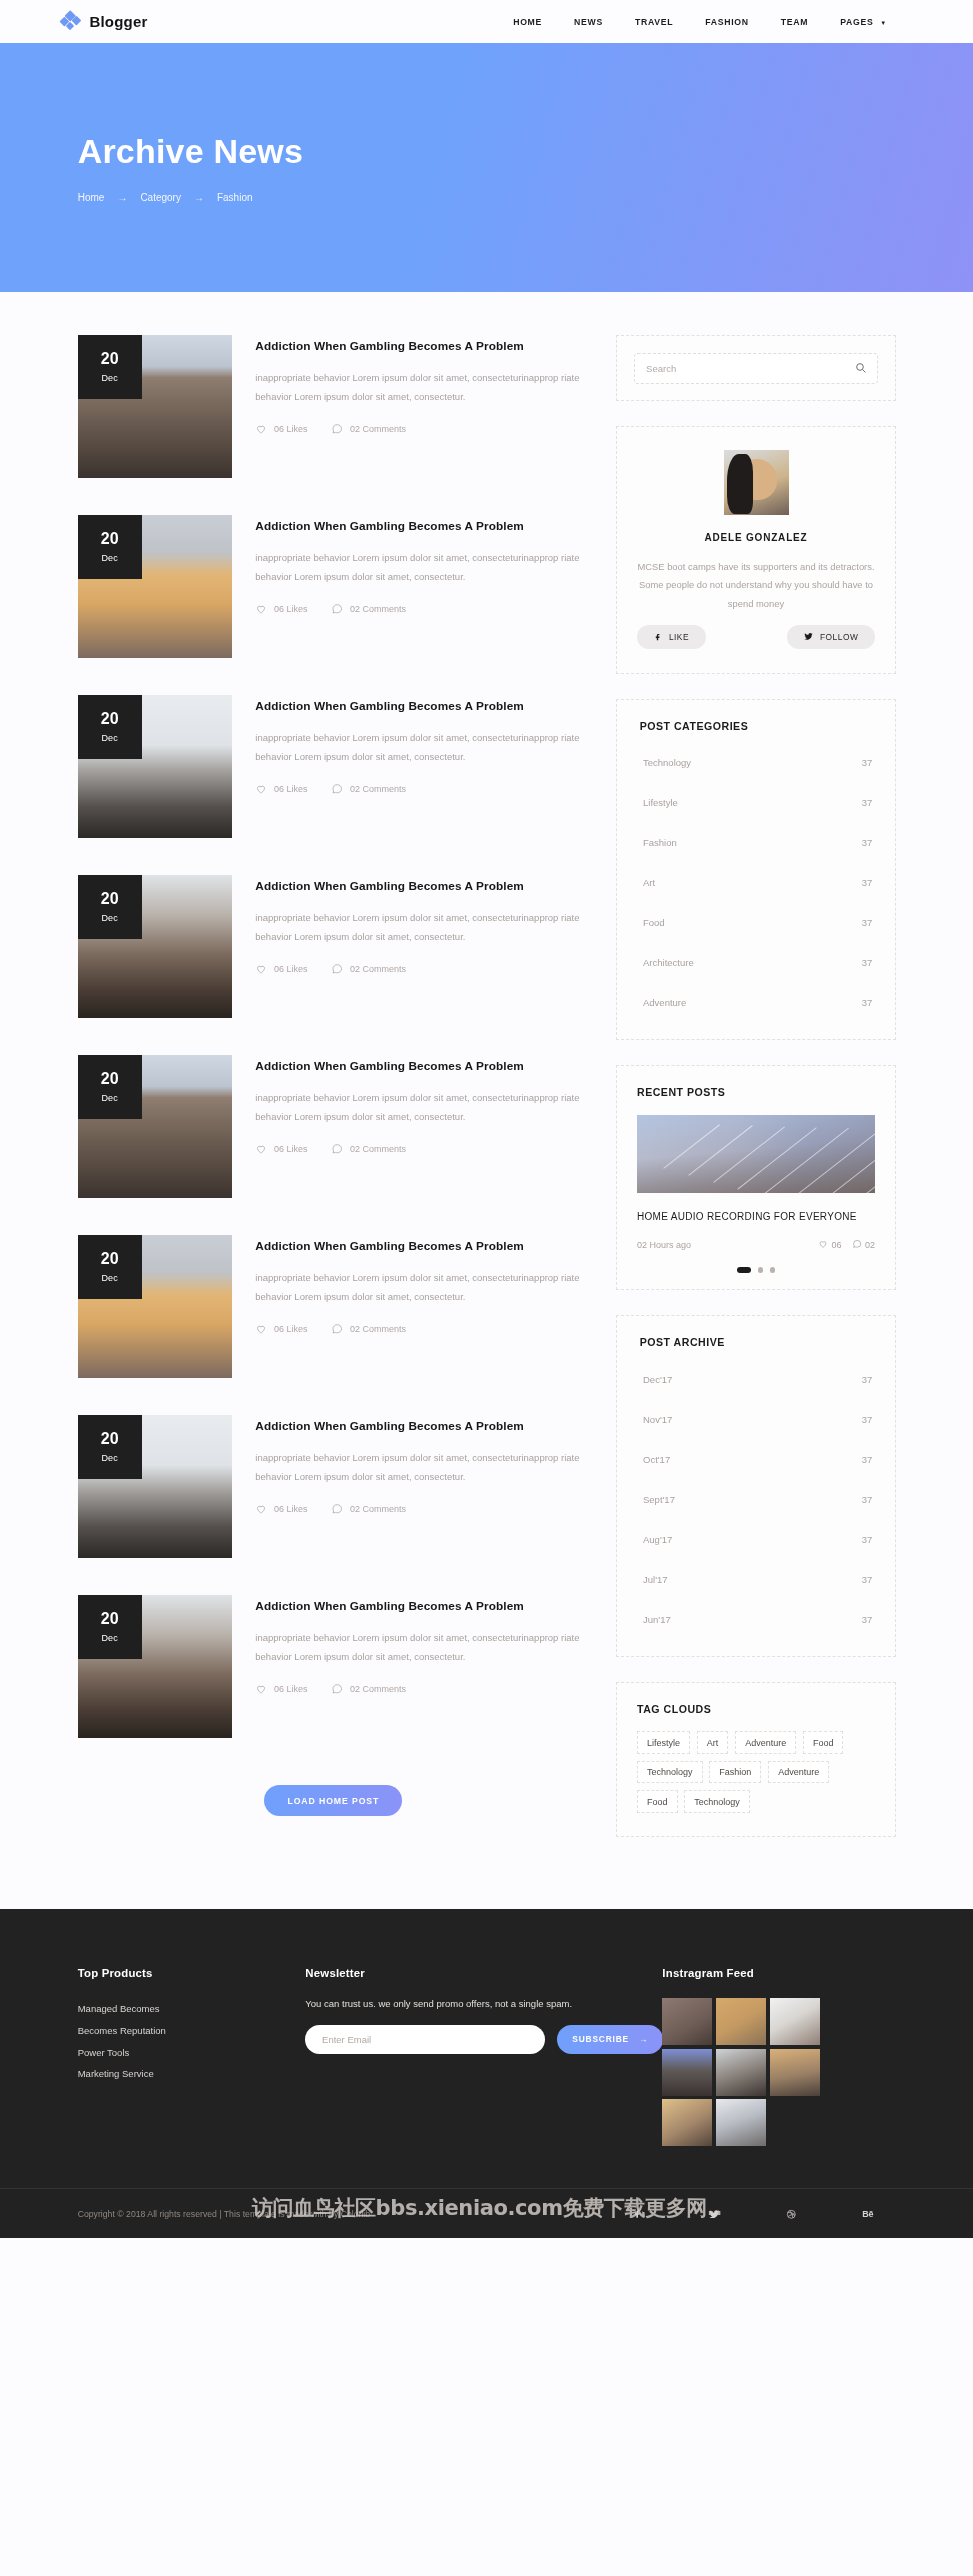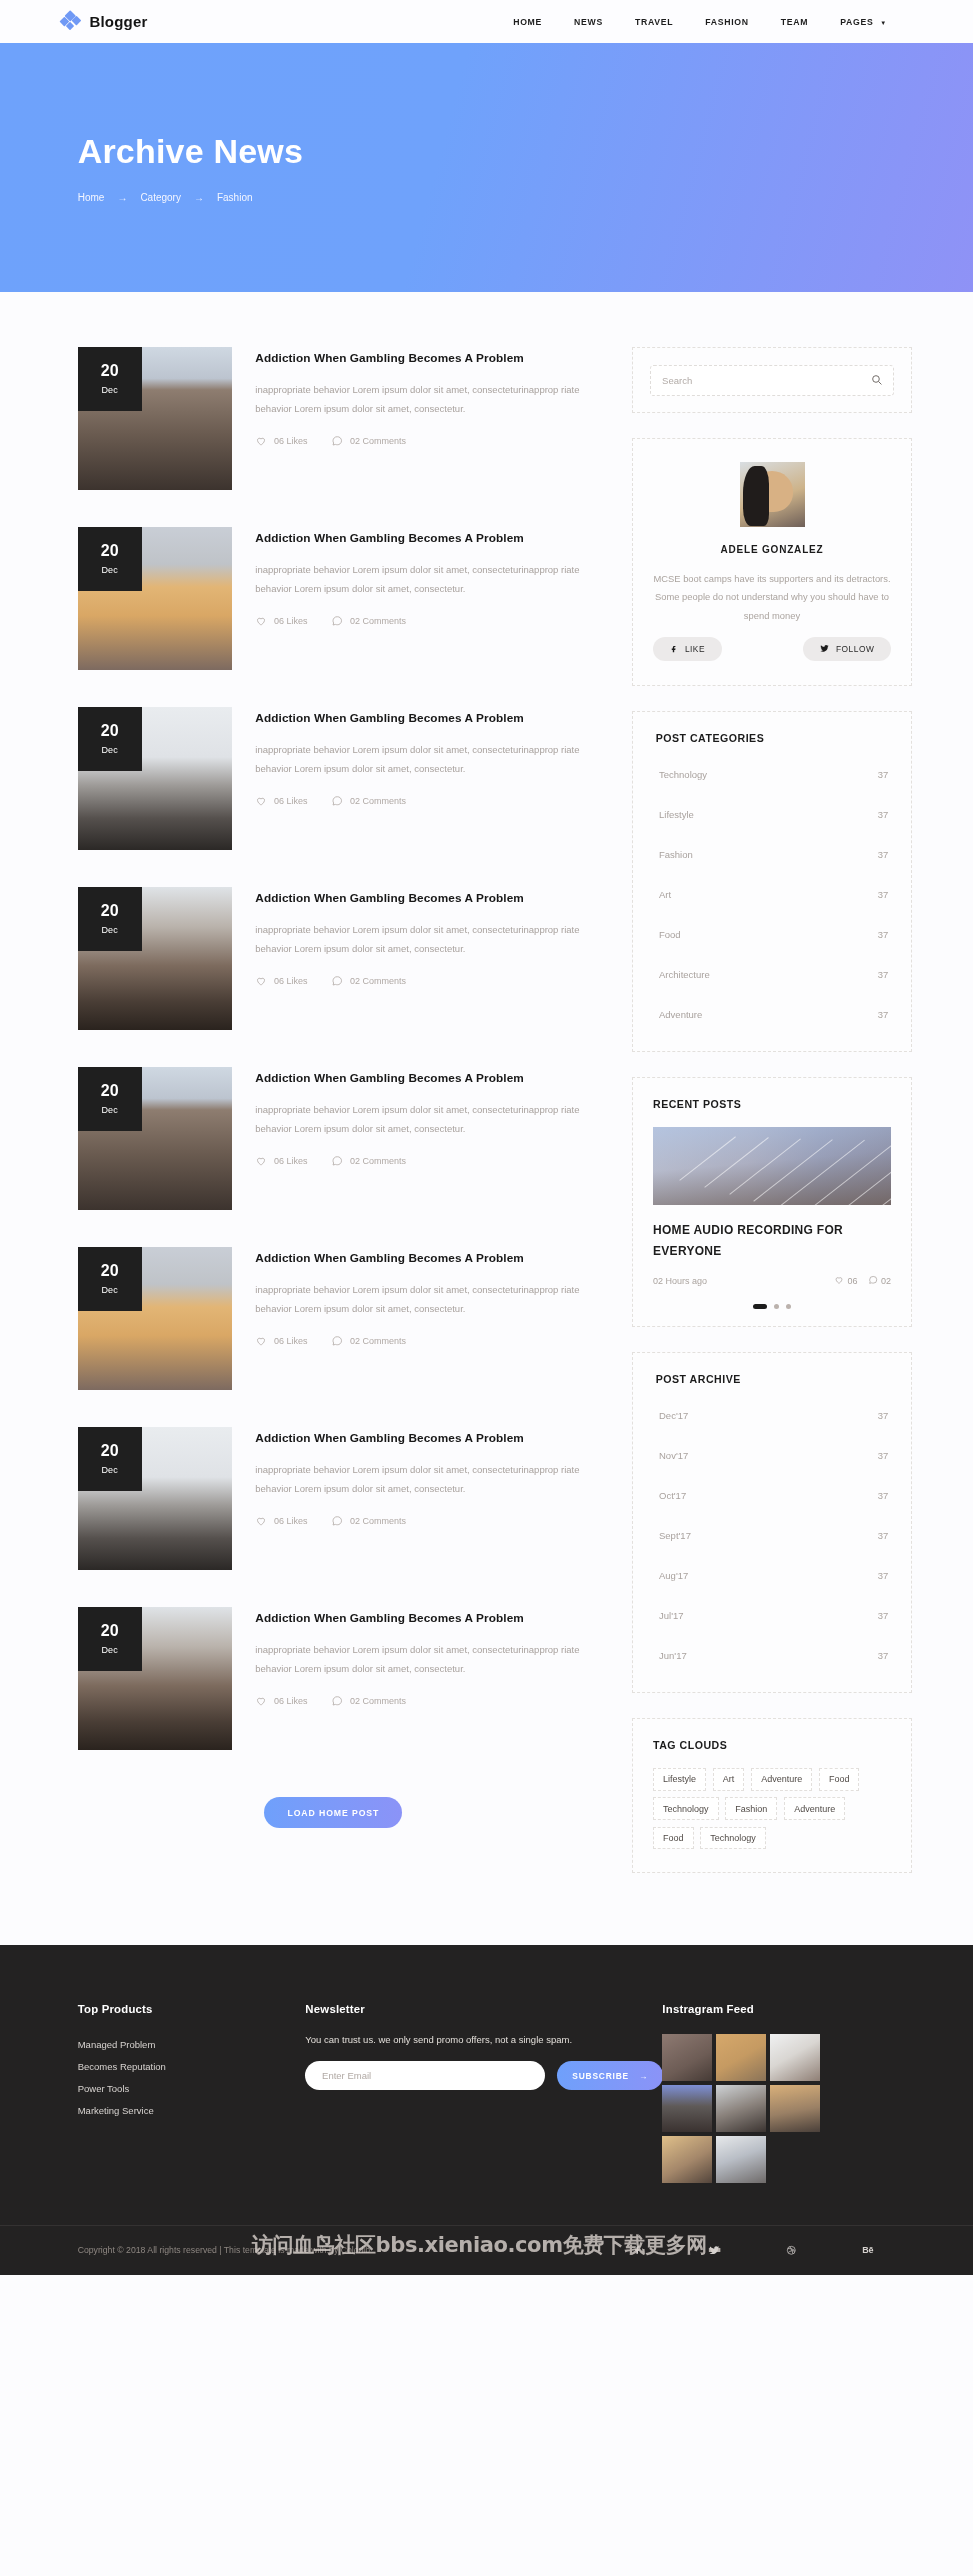--- a/index.html
+++ b/index.html
@@ -51,21 +51,21 @@
   .hero-inner { width: 852px; margin: 0 auto; padding-left: 16.7px; }
   .hero-title {
     font-size: 34px; font-weight: bold; color: #ffffff;
     letter-spacing: 0.2px; margin-bottom: 21px;
   }
   .crumbs { display: flex; align-items: center; gap: 13px; }
   .crumb { font-size: 10px; color: #f4f6ff; }
   .crumb-arrow { font-size: 10px; color: #eef2ff; }
 
   
-  .page { display: flex; gap: 16px; padding-top: 55px; padding-bottom: 47px; }
+  .page { display: flex; gap: 0; padding-top: 43px; padding-bottom: 47px; }
   .main-col { width: 555px; padding-left: 16.7px; padding-right: 27px; }
   .side-col { width: 280px; }
 
   
   .post {
     display: flex;
     margin-bottom: 37px;
   }
   .post-thumb { position: relative; width: 154px; height: 143px; flex: 0 0 154px; }
   .post-thumb .ph { width: 100%; height: 100%; display: block; }
@@ -179,21 +179,21 @@
     background:
       linear-gradient(175deg, rgba(170,190,225,.65) 0%, rgba(150,150,175,.35) 45%, rgba(110,95,90,.85) 100%),
       linear-gradient(90deg,#c8cfdc 0%,#b8bccb 40%,#9aa4bd 70%,#8d93a9 100%);
     position: relative; overflow: hidden;
   }
   .recent-img i {
     position: absolute; background: rgba(255,255,255,.55);
     transform: rotate(-38deg); height: 0.8px;
   }
   .recent-title {
-    font-size: 12px; font-weight: bold; letter-spacing: 0.3px;
+    font-size: 10px; font-weight: normal; letter-spacing: 0.3px;
     line-height: 1.75; color: #1d1d1d; margin-bottom: 13.7px;
   }
   .recent-meta { display: flex; align-items: center; justify-content: space-between; }
   .recent-time { font-size: 9px; color: #aba49f; }
   .recent-stats { display: flex; align-items: center; gap: 10.6px; }
   .stat { display: flex; align-items: center; gap: 3px; font-size: 9px; color: #a9a29e; }
   .dots { display: flex; align-items: center; justify-content: center; gap: 6.8px; padding-top: 16.7px; }
   .dot { width: 5.3px; height: 5.3px; border-radius: 50%; background: #bbb2ad; }
   .dot.active { width: 14.5px; border-radius: 3.8px; background: #1c1c1c; }
 
@@ -693,21 +693,21 @@
 
     </div>
   </div>
 </div>
 
 <div class="footer">
   <div class="footer-inner">
     <div class="fcol-products">
       <div class="f-title">Top Products</div>
       <div id="fprod-host">
-          <span class="f-link">Managed Problem</span>
+          <span class="f-link">Managed Becomes</span>
           <span class="f-link">Becomes Reputation</span>
           <span class="f-link">Power Tools</span>
           <span class="f-link">Marketing Service</span>
         </div>
     </div>
 
     <div class="fcol-news">
       <div class="f-title">Newsletter</div>
       <div class="f-note">You can trust us. we only send promo offers, not a single spam.</div>
       <div class="news-form">

